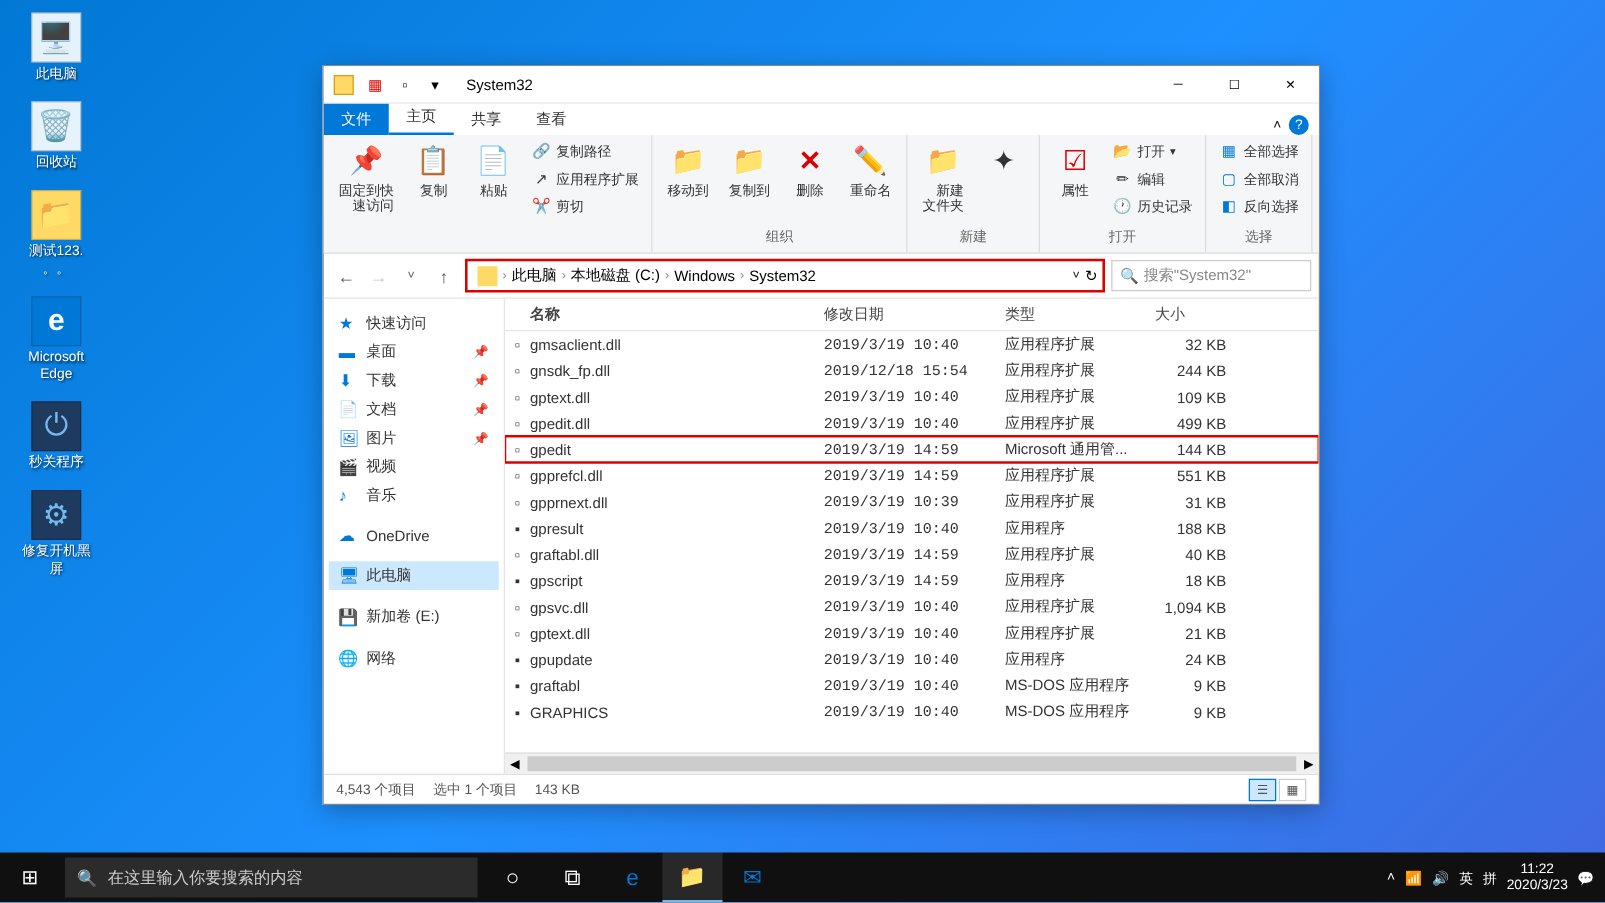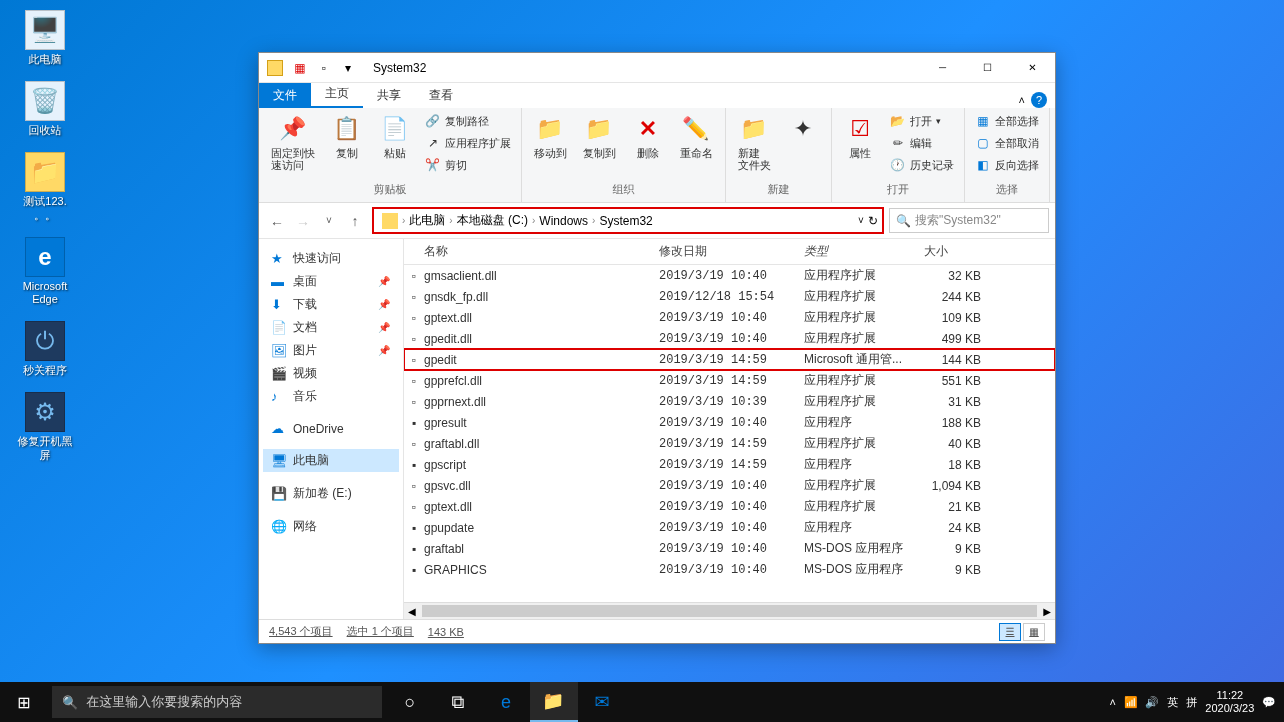--- a/index.html
+++ b/index.html
@@ -34,21 +34,21 @@
 .ribbon-expand { padding: 0 8px; display: flex; gap: 6px; align-items: center; }
 .help-icon { width: 16px; height: 16px; background: #0078d7; color: white; border-radius: 50%; font-size: 11px; display: flex; align-items: center; justify-content: center; }
 
 
 .ribbon { height: 95px; background: #f5f6f7; border-bottom: 1px solid #ddd; display: flex; }
 .ribbon-group { border-right: 1px solid #ddd; padding: 3px 6px; display: flex; flex-direction: column; }
 .ribbon-group-body { flex: 1; display: flex; align-items: flex-start; gap: 4px; }
 .ribbon-group-label { font-size: 11px; color: #666; text-align: center; padding-bottom: 2px; }
 .ribbon-btn-lg { display: flex; flex-direction: column; align-items: center; padding: 2px 6px; font-size: 11px; color: #333; cursor: pointer; }
 .ribbon-btn-lg .r-icon { width: 32px; height: 32px; display: flex; align-items: center; justify-content: center; font-size: 22px; margin-bottom: 2px; }
-.ribbon-btn-lg .r-label { line-height: 1.1; text-align: left; }
+.ribbon-btn-lg .r-label { line-height: 1.1; text-align: right; }
 .ribbon-btn-sm { display: flex; align-items: center; gap: 4px; padding: 2px 4px; font-size: 11px; color: #333; }
 .ribbon-btn-sm .r-icon-sm { width: 16px; height: 16px; font-size: 12px; display: flex; align-items: center; justify-content: center; }
 .ribbon-col { display: flex; flex-direction: column; gap: 2px; }
 
 
 .navbar { height: 36px; display: flex; align-items: center; padding: 4px 6px; gap: 6px; border-bottom: 1px solid #e5e5e5; }
 .nav-btns { display: flex; gap: 2px; }
 .nav-btn { width: 24px; height: 24px; display: flex; align-items: center; justify-content: center; font-size: 14px; color: #555; }
 .addressbar { flex: 1; height: 25px; border: 1px solid #ccc; display: flex; align-items: center; padding: 0 4px; font-size: 12px; position: relative; }
 .addressbar.highlighted { outline: 2px solid #d00; outline-offset: -1px; }
@@ -63,36 +63,36 @@
 .sidebar { width: 145px; border-right: 1px solid #e5e5e5; padding: 8px 4px; overflow-y: auto; }
 .side-group { margin-bottom: 10px; }
 .side-item { display: flex; align-items: center; gap: 6px; padding: 3px 8px; font-size: 12px; color: #333; cursor: pointer; }
 .side-item.selected { background: #cce8ff; }
 .side-item .s-icon { width: 16px; font-size: 13px; }
 .side-item .pin { margin-left: auto; font-size: 10px; color: #888; }
 
 
 .filearea { flex: 1; display: flex; flex-direction: column; overflow: hidden; }
 .columns { display: flex; font-size: 12px; color: #444; border-bottom: 1px solid #e5e5e5; padding: 4px 0; }
-.col-name { width: 255px; padding-left: 20px; }
+.col-name { width: 255px; padding-left: 20px; font-weight: bold; }
 .col-date { width: 145px; }
-.col-type { width: 120px; font-style: italic; }
+.col-type { width: 120px; }
 .col-size { width: 65px; text-align: left; }
 .filelist { flex: 1; overflow-y: auto; overflow-x: auto; }
 .filerow { display: flex; font-size: 12px; color: #333; padding: 2px 0; align-items: center; }
 .filerow.highlighted { outline: 2px solid #d00; outline-offset: -1px; }
 .filerow .f-icon { width: 20px; text-align: center; font-size: 12px; }
 .filerow .f-name { width: 235px; }
 .filerow .f-date { width: 145px; font-family: Liberation Mono, monospace; }
 .filerow .f-type { width: 120px; }
 .filerow .f-size { width: 65px; text-align: right; padding-right: 8px; }
 .scrollbar-h { height: 17px; background: #f0f0f0; border-top: 1px solid #ddd; display: flex; align-items: center; }
 
 
-.statusbar { height: 24px; border-top: 1px solid #ddd; display: flex; align-items: center; padding: 0 10px; font-size: 11px; color: #555; gap: 14px; text-decoration: underline; }
+.statusbar { height: 24px; border-top: 1px solid #ddd; display: flex; align-items: center; padding: 0 10px; font-size: 11px; color: #555; gap: 14px; }
 .statusbar-spacer { flex: 1; }
 .view-toggle { display: flex; gap: 2px; }
 .view-btn { width: 22px; height: 18px; border: 1px solid #ccc; font-size: 10px; display: flex; align-items: center; justify-content: center; }
 .view-btn.active { background: #cce8ff; border-color: #0078d7; }
 
 
 .taskbar { position: absolute; bottom: 0; left: 0; right: 0; height: 40px; background: #101010; display: flex; align-items: center; }
 .start-btn { width: 48px; height: 40px; display: flex; align-items: center; justify-content: center; color: white; font-size: 16px; }
 .search-pill { width: 330px; height: 32px; background: #2b2b2b; margin: 0 4px; display: flex; align-items: center; padding: 0 10px; gap: 8px; color: #ccc; font-size: 13px; }
 .task-icon { width: 48px; height: 40px; display: flex; align-items: center; justify-content: center; color: white; font-size: 18px; }
@@ -190,21 +190,20 @@
           <div class="ribbon-btn-sm">
               <span class="r-icon-sm">↗</span>
               <span>应用程序扩展</span>
             </div>
           <div class="ribbon-btn-sm">
               <span class="r-icon-sm">✂️</span>
               <span>剪切</span>
             </div>
         </div>
       </div>
-      <div class="ribbon-group-label">剪贴板</div>
     </div>
     <div class="ribbon-group">
       <div class="ribbon-group-body">
         <div class="ribbon-btn-lg">
             <div class="r-icon">📁</div>
             <div class="r-label">移动到</div>
           </div>
         <div class="ribbon-btn-lg">
             <div class="r-icon">📁</div>
             <div class="r-label">复制到</div>

